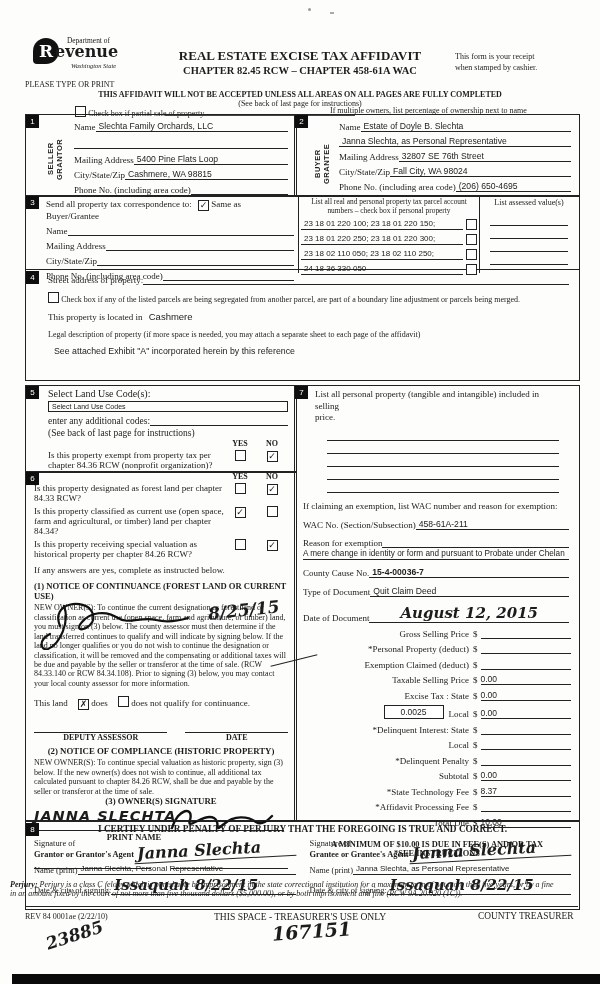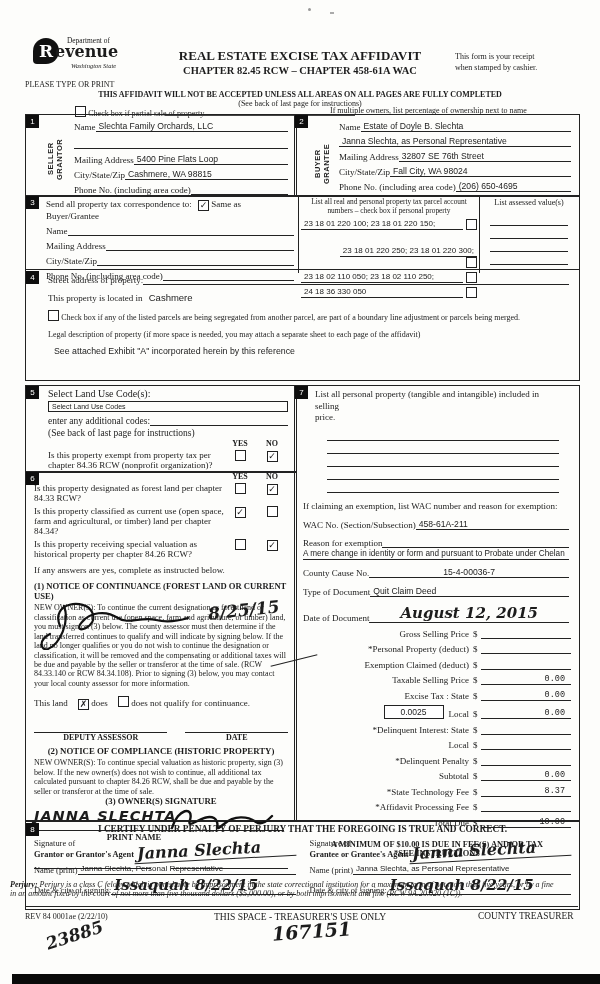--- a/index.html
+++ b/index.html
@@ -25,22 +25,22 @@
   .sm{font-size:8px;}
   .xs{font-size:7.4px;}
   .hand{font-family:"DejaVu Serif",serif;font-style:italic;}
   .qrow{display:flex;align-items:flex-start;margin-top:2px;}
   .qtext{width:196px;line-height:1.15;}
   .cbcol{width:32px;text-align:center;flex:none;}
   .blank-line{border-bottom:1px solid #222;height:12px;margin:0 6px;}
   .feerow{display:flex;align-items:flex-end;margin:4.5px 8px 0 6px;font-size:9px;}
   .feelbl{width:168px;text-align:right;white-space:nowrap;display:flex;justify-content:flex-end;align-items:flex-end;}
   .feed{margin:0 3px 0 4px;}
-  .feeline{flex:1;border-bottom:1px solid #222;text-align:right;
-           font-family:Liberation Mono, monospace;font-size:8.5px;padding:0 6px 0 0;min-height:10px;}
+  .feeline{flex:1;border-bottom:1px solid #222;
+           font-family:Liberation Sans, sans-serif;font-size:8.5px;padding:0 6px 0 0;min-height:10px;}
   .ratebox{border:1.2px solid #222;padding:1px 16px;font-family:"Liberation Sans",sans-serif;
            font-size:8.5px;margin-right:5px;background:#fff;}
   .sig-svg{position:absolute;pointer-events:none;}
   .justify{text-align:left;line-height:1.18;}
 </style>
 </head>
 <body>
 
 <div class="page">
 
@@ -160,21 +160,21 @@
 
     <div class="abs" style="left:272px;top:0;width:176px;height:100%;border-left:1px solid #222;border-right:1px solid #222;padding:2px 2px;">
       <div class="ctr xs" style="line-height:1.2;">
         <div>List all real and personal property tax parcel account</div>
         <div>numbers – check box if personal property</div>
       </div>
       <div class="row" style="margin-top:3px;">
         <span class="fld val" style="font-size:8px;">23 18 01 220 100; 23 18 01 220 150;</span>
         <span class="cb" style="margin-left:3px;"></span>
       </div>
-      <div class="row" style="margin-top:16px;flex-direction:column;">
+      <div class="row" style="margin-top:4px;">
         <span class="fld val" style="font-size:8px;">23 18 01 220 250; 23 18 01 220 300;</span>
         <span class="cb" style="margin-left:3px;"></span>
       </div>
       <div class="row" style="margin-top:4px;">
         <span class="fld val" style="font-size:8px;">23 18 02 110 050; 23 18 02 110 250;</span>
         <span class="cb" style="margin-left:3px;"></span>
       </div>
       <div class="row" style="margin-top:4px;">
         <span class="fld val" style="font-size:8px;">24 18 36 330 050</span>
         <span class="cb" style="margin-left:3px;"></span>
@@ -191,26 +191,26 @@
   </div>
 
   <div class="box" style="left:25px;top:268px;width:553px;height:112px;border-top:none;">
     <div class="badge" style="left:0;top:3px;">4</div>
     <div style="margin:6px 10px 0 22px;">
       <div class="row">
         <span class="lbl">Street address of property:</span>
         <span class="fld val"></span>
       </div>
       <div style="margin-top:7px;">
+        <span class="cb"></span>
+        <span class="sm">Check box if any of the listed parcels are being segregated from another parcel, are part of a boundary line adjustment or parcels being merged.</span>
+      </div>
+      <div style="margin-top:7px;">
         <span>This property is located in</span>
         <span class="val" style="font-size:9.5px;margin-left:4px;">Cashmere</span>
-      </div>
-      <div style="margin-top:7px;">
-        <span class="cb"></span>
-        <span class="sm">Check box if any of the listed parcels are being segregated from another parcel, are part of a boundary line adjustment or parcels being merged.</span>
       </div>
       <div class="sm" style="margin-top:8px;">Legal description of property (if more space is needed, you may attach a separate sheet to each page of the affidavit)</div>
       <div class="val" style="margin:7px 0 0 6px;font-size:8.8px;">See attached Exhibit "A" incorporated herein by this reference</div>
     </div>
   </div>
 
   <div class="box" style="left:25px;top:385px;width:270px;height:86px;">
     <div class="badge" style="left:0;top:0;">5</div>
     <div style="margin:2px 8px 0 22px;">
       <div style="font-size:10px;">Select Land Use Code(s):</div>
@@ -319,21 +319,21 @@
       <span class="lbl">WAC No. (Section/Subsection)</span>
       <span class="fld val">458-61A-211</span>
     </div>
     <div class="row" style="margin:7px 10px 0 8px;">
       <span class="lbl">Reason for exemption</span>
       <span class="fld"></span>
     </div>
     <div style="margin:1px 10px 0 8px;border-bottom:1px solid #222;font-family:'Liberation Sans',sans-serif;font-size:8.2px;padding-bottom:1px;">A mere change in identity or form and pursuant to Probate under Chelan</div>
     <div class="row" style="margin:7px 10px 0 8px;">
       <span class="lbl">County Cause No.</span>
-      <span class="fld val" style="text-align:center;">15-4-00036-7</span>
+      <span class="fld val" style="text-align:left;font-weight:bold;">15-4-00036-7</span>
     </div>
     <div class="row" style="margin:8px 10px 0 8px;">
       <span class="lbl">Type of Document</span>
       <span class="fld val">Quit Claim Deed</span>
     </div>
     <div class="row" style="margin:8px 10px 0 8px;height:18px;">
       <span class="lbl">Date of Document</span>
       <span class="fld hand" style="font-size:15px;font-weight:bold;text-align:center;">August 12, 2015</span>
     </div>
 

